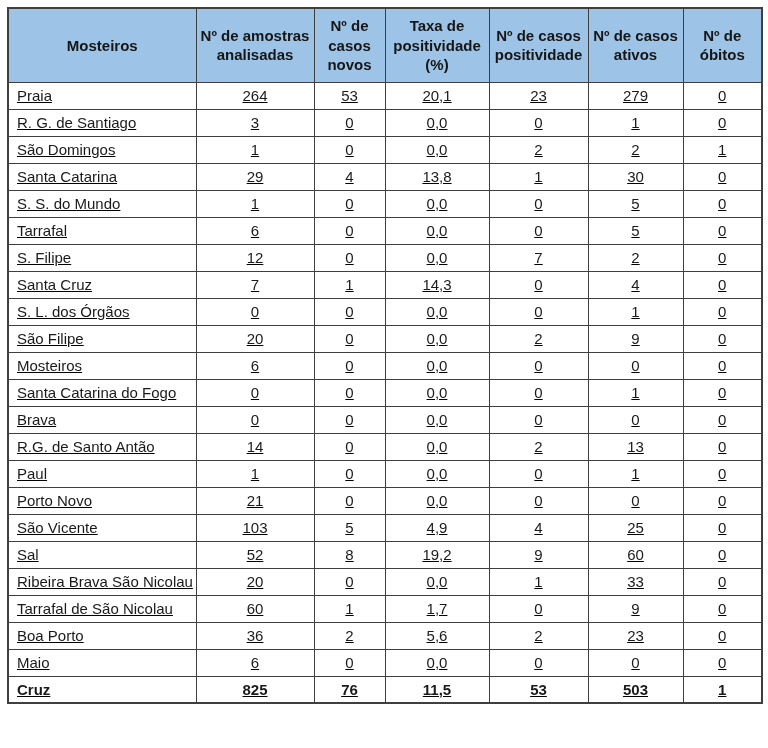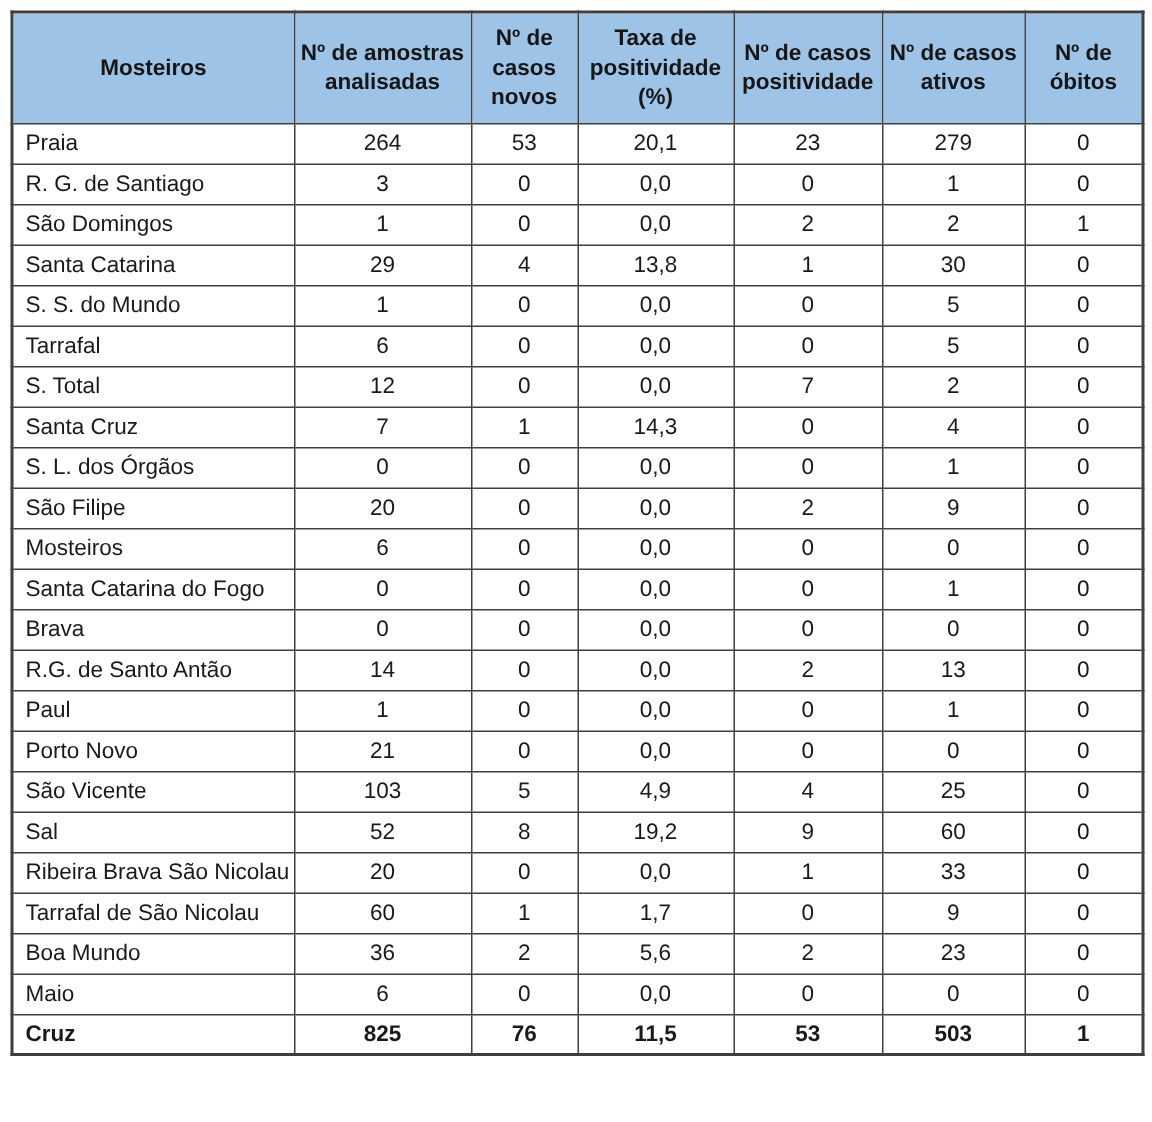--- a/index.html
+++ b/index.html
@@ -33,21 +33,21 @@
   th {
     background: #9dc3e6;
     color: #161616;
     font-size: 15px;
     font-weight: bold;
     text-align: center;
     vertical-align: middle;
     line-height: 1.3;
     padding: 2px 3px;
   }
-  tbody tr { height: 27px; }
+  tbody tr { height: 27px; text-decoration: underline; }
   td {
     color: #1a1a1a;
     font-size: 15px;
     text-align: center;
     vertical-align: middle;
     padding: 1px 4px;
     white-space: nowrap;
   }
   td.name-cell {
     text-align: left;
@@ -131,21 +131,21 @@
         <tr>
           <td class="name-cell">Tarrafal</td>
           <td>6</td>
           <td>0</td>
           <td>0,0</td>
           <td>0</td>
           <td>5</td>
           <td>0</td>
         </tr>
         <tr>
-          <td class="name-cell">S. Total</td>
+          <td class="name-cell">S. Filipe</td>
           <td>12</td>
           <td>0</td>
           <td>0,0</td>
           <td>7</td>
           <td>2</td>
           <td>0</td>
         </tr>
         <tr>
           <td class="name-cell">Santa Cruz</td>
           <td>7</td>
@@ -257,21 +257,21 @@
         <tr>
           <td class="name-cell">Tarrafal de São Nicolau</td>
           <td>60</td>
           <td>1</td>
           <td>1,7</td>
           <td>0</td>
           <td>9</td>
           <td>0</td>
         </tr>
         <tr>
-          <td class="name-cell">Boa Mundo</td>
+          <td class="name-cell">Boa Porto</td>
           <td>36</td>
           <td>2</td>
           <td>5,6</td>
           <td>2</td>
           <td>23</td>
           <td>0</td>
         </tr>
         <tr>
           <td class="name-cell">Maio</td>
           <td>6</td>

